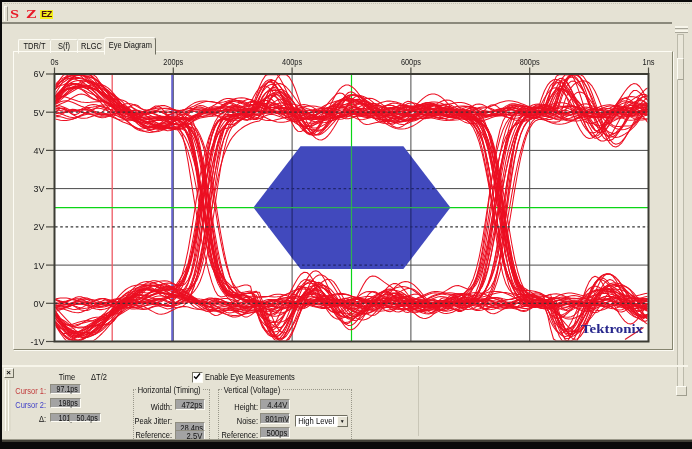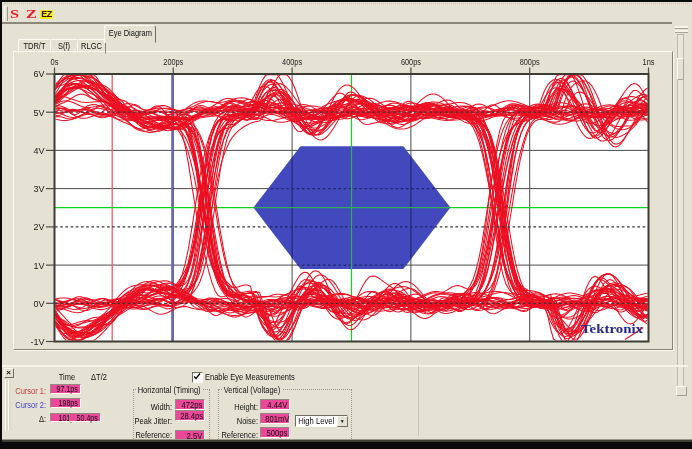--- a/index.html
+++ b/index.html
@@ -1,21 +1,21 @@
 <!DOCTYPE html>
 <html><head><meta charset="utf-8"><style>
 html,body{margin:0;padding:0}
 #root{position:relative;width:692px;height:449px;background:#0a0a0a;overflow:hidden;
   font-family:"Liberation Sans",sans-serif;font-size:8.8px;color:#111}
 .abs{position:absolute}
 .face{background:#e5e2d4}
 .t{white-space:nowrap;transform:scaleX(0.85);transform-origin:0 50%}
 .tr{white-space:nowrap;transform:scaleX(0.85);transform-origin:100% 50%;text-align:right}
 .tc{white-space:nowrap;transform:scaleX(0.85);transform-origin:50% 50%;text-align:center}
-.sunk{background:#ec4899;border:1px solid;border-color:#8f8d80 #fdfcf4 #fdfcf4 #8f8d80}
+.sunk{background:#a3a3a3;border:1px solid;border-color:#8f8d80 #fdfcf4 #fdfcf4 #8f8d80}
 .val{font-size:9px;text-align:right;padding-right:2px}
 .grp{border:1px dotted #99978a}
 </style></head><body>
 <div id="root">
 <div class="abs face" style="left:2px;top:2px;width:690px;height:440px"></div>
 <div class="abs" style="left:4px;top:3px;width:686px;height:0;border-top:1px dotted #c4c1b2"></div>
 <div class="abs" style="left:4px;top:6px;width:2px;height:14px;background:#e5e2d4;border-left:1px solid #fdfcf4;border-right:1px solid #9a988b;border-top:1px solid #fdfcf4"></div>
 <div class="abs" style="left:10px;top:6px;width:14px;height:14px;font-family:'Liberation Serif',serif;font-weight:bold;font-size:13px;color:#e81a28;transform:scale(1.25,1);transform-origin:left top">S</div>
 <div class="abs" style="left:26px;top:6px;width:14px;height:14px;font-family:'Liberation Serif',serif;font-weight:bold;font-size:13px;color:#e81a28;transform:scale(1.25,1);transform-origin:left top">Z</div>
 <div class="abs" style="left:40px;top:9.5px;width:13px;height:9px;background:#f3ef1a;color:#481010;font-size:9px;font-weight:bold;line-height:9px;text-align:center;letter-spacing:-0.5px">EZ</div>
@@ -28,21 +28,21 @@
 <div class="abs face" style="left:13px;top:51px;width:658px;height:297px;border:1px solid;border-color:#fdfcf4 #85846f #85846f #fdfcf4;box-shadow:1px 1px 0 #fbfaf2"></div>
 <div class="abs" style="left:18px;top:38.5px;width:31px;height:13px;border:1px solid;border-color:#fdfcf4 #85846f transparent #fdfcf4;border-radius:2px 2px 0 0">
       <div class="tc" style="width:31px;line-height:13px">TDR/T</div>
     </div>
 <div class="abs" style="left:50px;top:38.5px;width:26px;height:13px;border:1px solid;border-color:#fdfcf4 #85846f transparent #fdfcf4;border-radius:2px 2px 0 0">
       <div class="tc" style="width:26px;line-height:13px">S(f)</div>
     </div>
 <div class="abs" style="left:77px;top:38.5px;width:27px;height:13px;border:1px solid;border-color:#fdfcf4 #85846f transparent #fdfcf4;border-radius:2px 2px 0 0">
       <div class="tc" style="width:27px;line-height:13px">RLGC</div>
     </div>
-<div class="abs face" style="left:104px;top:25px;width:50px;height:16px;border:1px solid;border-color:#fdfcf4 #6f6e60 transparent #fdfcf4;border-radius:3px 3px 0 0;z-index:3">
+<div class="abs face" style="left:104px;top:37px;width:50px;height:16px;border:1px solid;border-color:#fdfcf4 #6f6e60 transparent #fdfcf4;border-radius:3px 3px 0 0;z-index:3">
       <div class="tc" style="width:50px;line-height:14px">Eye Diagram</div>
     </div>
 <svg width="692" height="449" viewBox="0 0 692 449" style="position:absolute;left:0;top:0">
 <defs>
         <clipPath id="cv">
           <rect x="55.5" y="75" width="592" height="265.5"></rect>
         </clipPath>
         <clipPath id="hx">
           <polygon points="253.5,207.5 300.5,146.3 403.4,146.3 450.4,207.5 403.4,269.1 300.5,269.1"></polygon>
         </clipPath>
@@ -213,21 +213,21 @@
     </svg>
 <div class="abs t" style="left:204.5px;top:372.2px">Enable Eye Measurements</div>
 <div class="abs grp" style="left:132.5px;top:388.5px;width:75px;height:50px"></div>
 <div class="abs t face" style="left:136px;top:384.5px;padding:0 2px">Horizontal (Timing)</div>
 <div class="abs tr" style="left:100px;top:402px;width:72px">Width:</div>
 <div class="abs tr" style="left:100px;top:416.3px;width:72px">Peak Jitter:</div>
 <div class="abs tr" style="left:100px;top:430.3px;width:72px">Reference:</div>
 <div class="abs sunk" style="left:174.5px;top:399px;width:28px;height:9px">
       <div class="tr val" style="width:26px;line-height:10px;font-size:9px">472ps</div>
     </div>
-<div class="abs sunk" style="left:174.5px;top:410px;width:28px;height:9px">
+<div class="abs sunk" style="left:174.5px;top:422px;width:28px;height:9px">
       <div class="tr val" style="width:26px;line-height:10px;font-size:9px">28.4ps</div>
     </div>
 <div class="abs sunk" style="left:174.5px;top:430px;width:28px;height:9px">
       <div class="tr val" style="width:26px;line-height:10px;font-size:9px">2.5V</div>
     </div>
 <div class="abs grp" style="left:218px;top:388.5px;width:132px;height:50px"></div>
 <div class="abs t face" style="left:222px;top:384.5px;padding:0 2px">Vertical (Voltage)</div>
 <div class="abs tr" style="left:186px;top:402px;width:72px">Height:</div>
 <div class="abs tr" style="left:186px;top:416.3px;width:72px">Noise:</div>
 <div class="abs tr" style="left:186px;top:430.3px;width:72px">Reference:</div>

